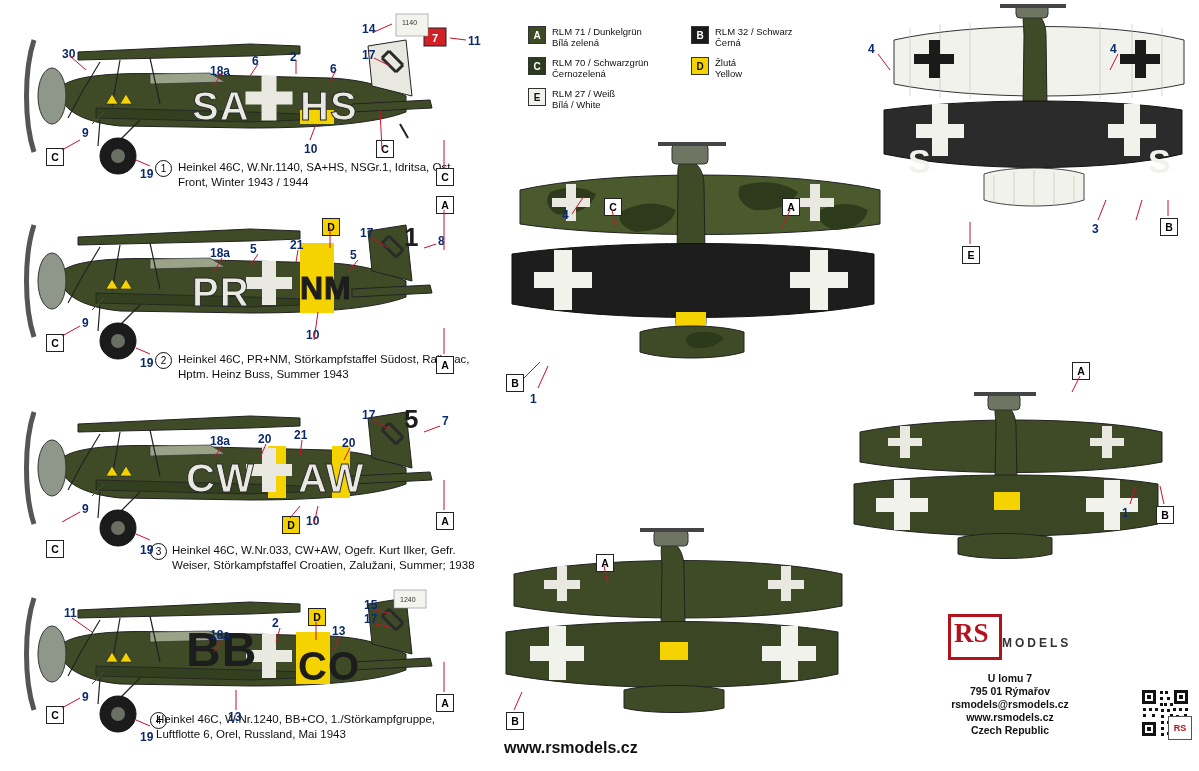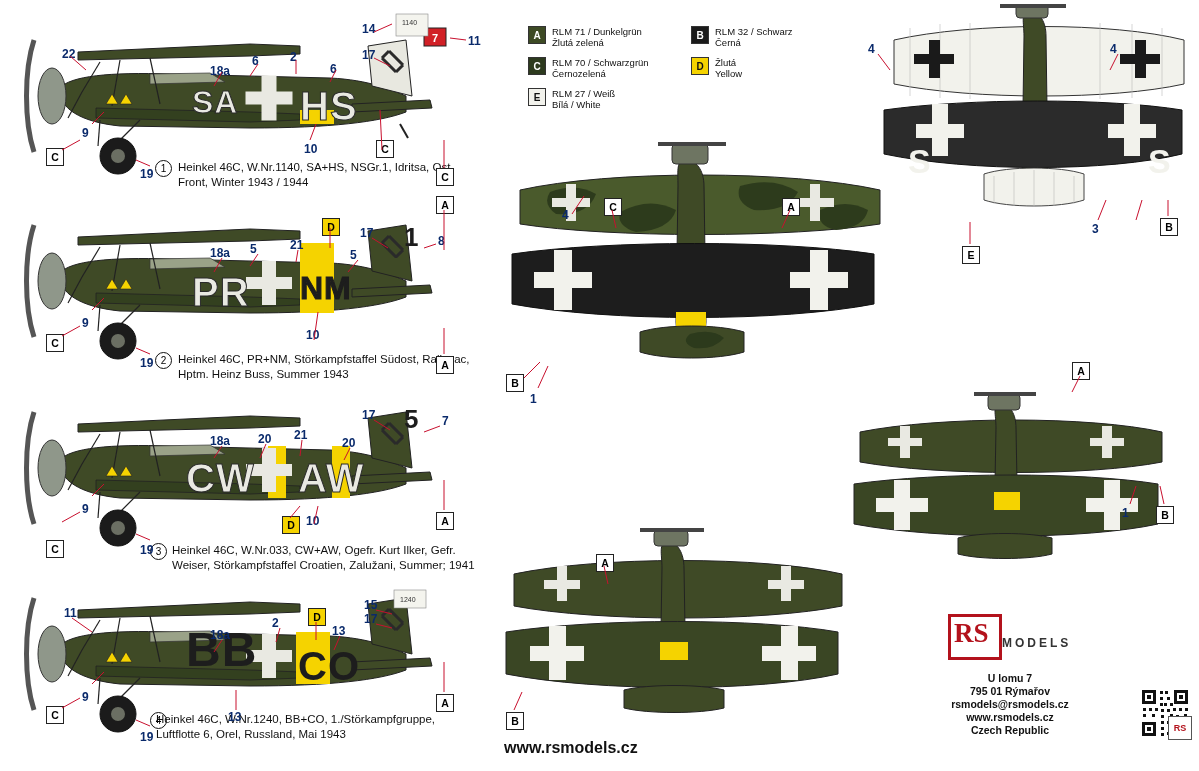--- a/index.html
+++ b/index.html
@@ -52,21 +52,21 @@
 <body>
 
 <div class="sheet">
 
   <div class="legend">
     <div class="legrow">
       <div class="legitem">
         <div class="swatch" style="background:#3d4a24;color:#fff">A</div>
         <div class="legtxt">
             <div>RLM 71 / Dunkelgrün</div>
-            <div>Žlutá zelená</div>
+            <div>Bílá zelená</div>
           </div>
       </div>
       <div class="legitem">
         <div class="swatch" style="background:#1a1a1a;color:#fff">B</div>
         <div class="legtxt">
             <div>RLM 32 / Schwarz</div>
             <div>Černá</div>
           </div>
       </div>
     </div>
@@ -143,25 +143,25 @@
     <g fill="#f5d300" stroke="#222" stroke-width=".6">
       <path d="M112,94 l6,10 h-12 Z"></path>
         <path d="M126,94 l6,10 h-12 Z"></path>
     </g>
 
     <rect x="424" y="28" width="22" height="18" fill="#d12026" stroke="#222"></rect>
     <text x="432" y="42" font-size="11" font-weight="700" fill="#fff" font-family="Liberation Sans, sans-serif">7</text>
     <rect x="396" y="14" width="32" height="22" fill="#f4f4ee" stroke="#888" stroke-width=".6"></rect>
     <text x="402" y="25" font-size="7" fill="#333" font-family="Liberation Sans, sans-serif">1140</text>
   </svg>
-  <div class="abs code" style="left:192px;top:84px;font-size:32px;color:#e9e9e2;-webkit-text-stroke:1px #2a2a2a">SA</div>
+  <div class="abs code" style="left:192px;top:84px;font-size:40px;color:#e9e9e2;-webkit-text-stroke:1px #2a2a2a">SA</div>
   <div class="abs code" style="left:300px;top:84px;font-size:40px;color:#e9e9e2;-webkit-text-stroke:1px #2a2a2a">HS</div>
   <div class="abs cap" style="left:178px;top:160px;width:300px">Heinkel 46C, W.Nr.1140, SA+HS, NSGr.1, Idritsa, Ost Front, Winter 1943 / 1944</div>
   <div class="circ" style="left:155px;top:160px">1</div>
-  <div class="abs num" style="left:62px;top:47px">22</div>
+  <div class="abs num" style="left:62px;top:47px">30</div>
   <div class="abs num" style="left:210px;top:64px">18a</div>
   <div class="abs num" style="left:252px;top:54px">6</div>
   <div class="abs num" style="left:290px;top:50px">2</div>
   <div class="abs num" style="left:330px;top:62px">6</div>
   <div class="abs num" style="left:362px;top:22px">14</div>
   <div class="abs num" style="left:362px;top:48px">17</div>
   <div class="abs num" style="left:468px;top:34px">11</div>
   <div class="abs num" style="left:82px;top:126px">9</div>
   <div class="abs num" style="left:304px;top:142px">10</div>
   <div class="abs num" style="left:140px;top:167px">19</div>
@@ -251,21 +251,21 @@
       <path d="M382,58 L396,72 M389,51 L403,65 M382,58 L389,51 M396,72 L403,65"></path>
     </g>
     <g fill="#f5d300" stroke="#222" stroke-width=".6">
       <path d="M112,94 l6,10 h-12 Z"></path>
         <path d="M126,94 l6,10 h-12 Z"></path>
     </g>
   </svg>
   <div class="abs code" style="left:186px;top:456px;font-size:40px;color:#e9e9e2;-webkit-text-stroke:1px #2a2a2a">CW</div>
   <div class="abs code" style="left:298px;top:456px;font-size:40px;color:#e9e9e2;-webkit-text-stroke:1px #2a2a2a">AW</div>
   <div class="abs code" style="left:404px;top:404px;font-size:26px;color:#1d1d1d">5</div>
-  <div class="abs cap" style="left:172px;top:543px;width:310px">Heinkel 46C, W.Nr.033, CW+AW, Ogefr. Kurt Ilker, Gefr. Weiser, Störkampfstaffel Croatien, Zalužani, Summer; 1941</div>
+  <div class="abs cap" style="left:172px;top:543px;width:310px">Heinkel 46C, W.Nr.033, CW+AW, Ogefr. Kurt Ilker, Gefr. Weiser, Störkampfstaffel Croatien, Zalužani, Summer; 1938</div>
   <div class="circ" style="left:150px;top:543px">3</div>
   <div class="abs num" style="left:210px;top:434px">18a</div>
   <div class="abs num" style="left:258px;top:432px">20</div>
   <div class="abs num" style="left:294px;top:428px">21</div>
   <div class="abs num" style="left:342px;top:436px">20</div>
   <div class="abs num" style="left:362px;top:408px">17</div>
   <div class="abs num" style="left:442px;top:414px">7</div>
   <div class="abs num" style="left:82px;top:502px">9</div>
   <div class="abs num" style="left:306px;top:514px">10</div>
   <div class="abs num" style="left:140px;top:543px">19</div>

